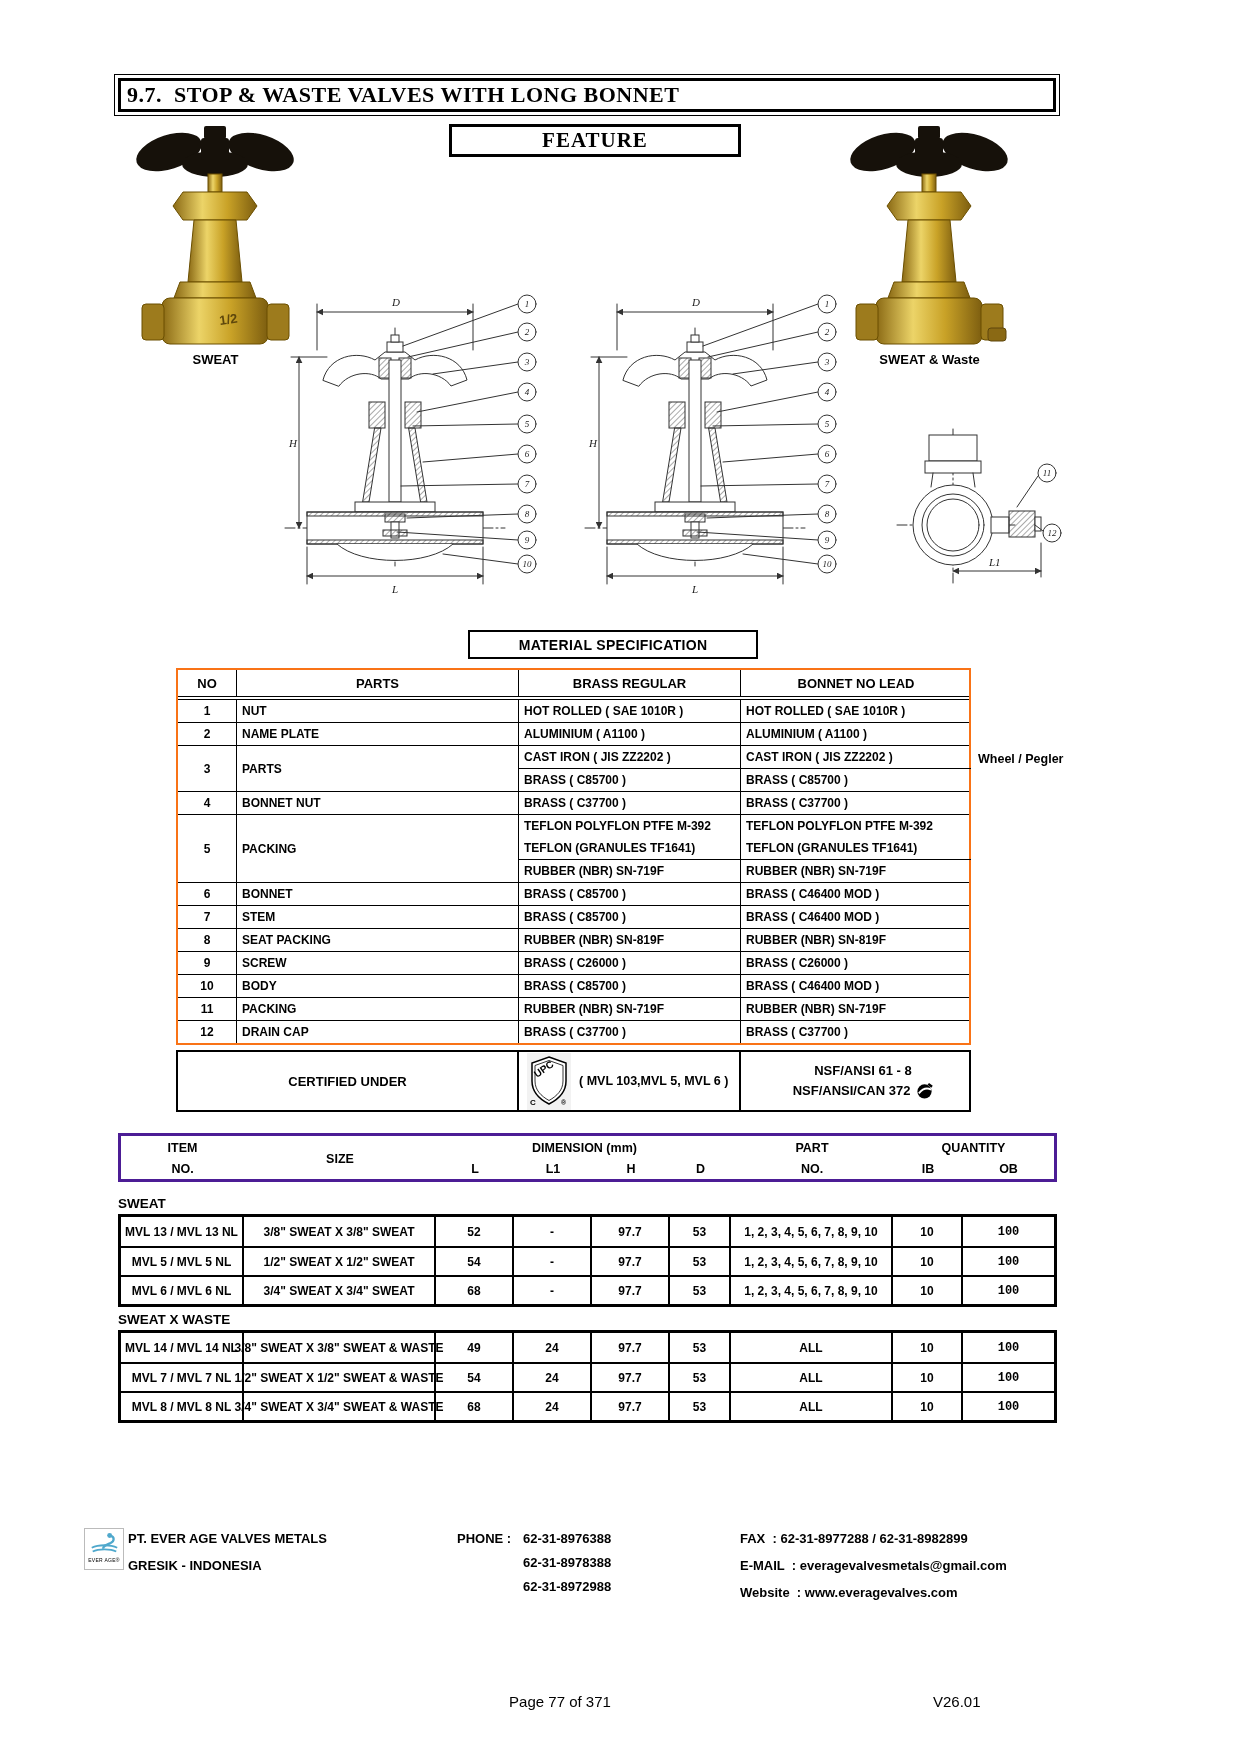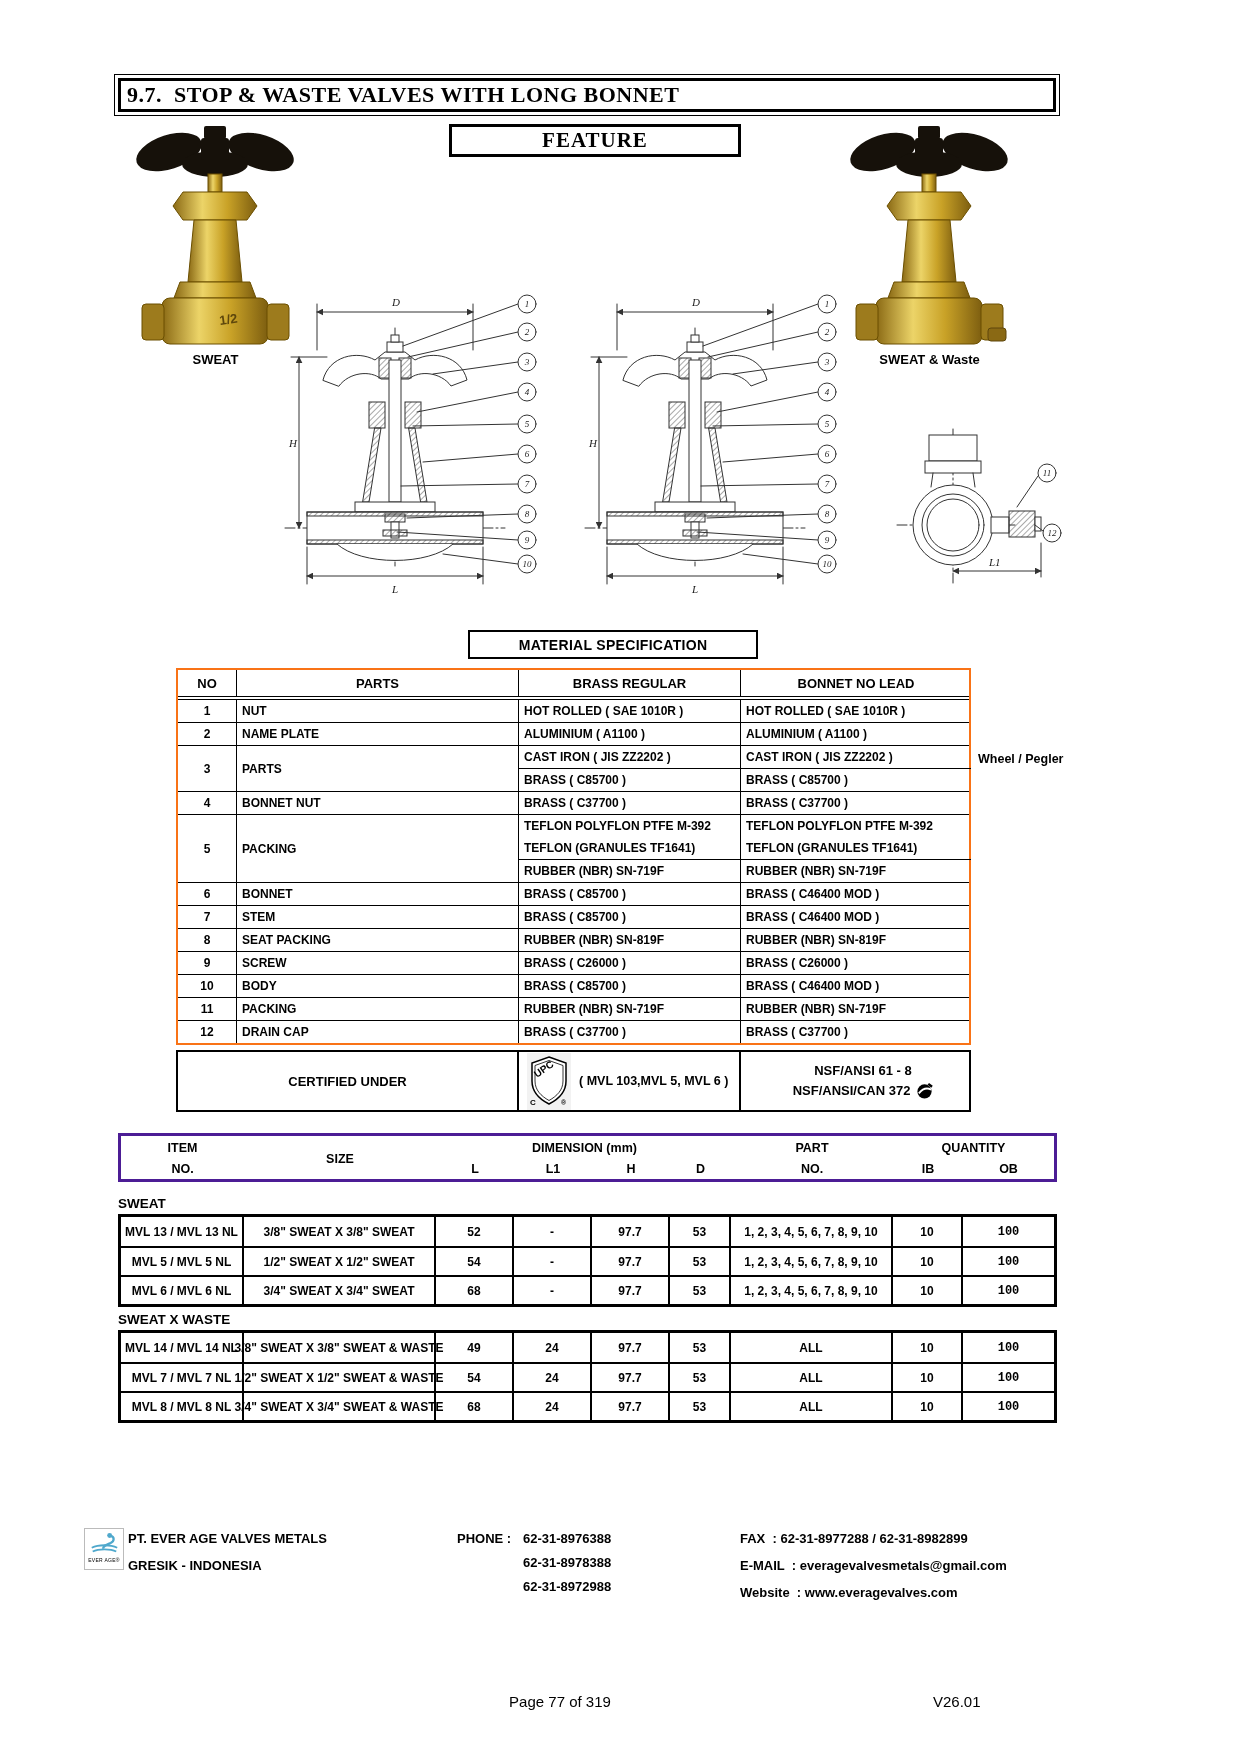--- a/index.html
+++ b/index.html
@@ -658,14 +658,14 @@
 <div class="abs" id="phone-numbers" style="left:523px; top:1531px;">
     <div class="f-bold" style="margin-bottom: 9px;">62-31-8976388</div>
     <div class="f-bold" style="margin-bottom: 9px;">62-31-8978388</div>
     <div class="f-bold" style="margin-bottom: 9px;">62-31-8972988</div>
   </div>
 
 <div class="abs f-bold" style="left:740px; top:1531px;">FAX  : 62-31-8977288 / 62-31-8982899</div>
 <div class="abs f-bold" style="left:740px; top:1558px;">E-MAIL  : everagevalvesmetals@gmail.com</div>
 <div class="abs f-bold" style="left:740px; top:1585px;">Website  : www.everagevalves.com</div>
 
-<div class="abs page-note" style="left:455px; top:1693px; width:210px; text-align:center;">Page 77 of 319</div>
+<div class="abs page-note" style="left:455px; top:1693px; width:210px; text-align:center;">Page 77 of 371</div>
 <div class="abs page-note" style="left:933px; top:1693px;">V26.01</div>
 
 </body></html>

